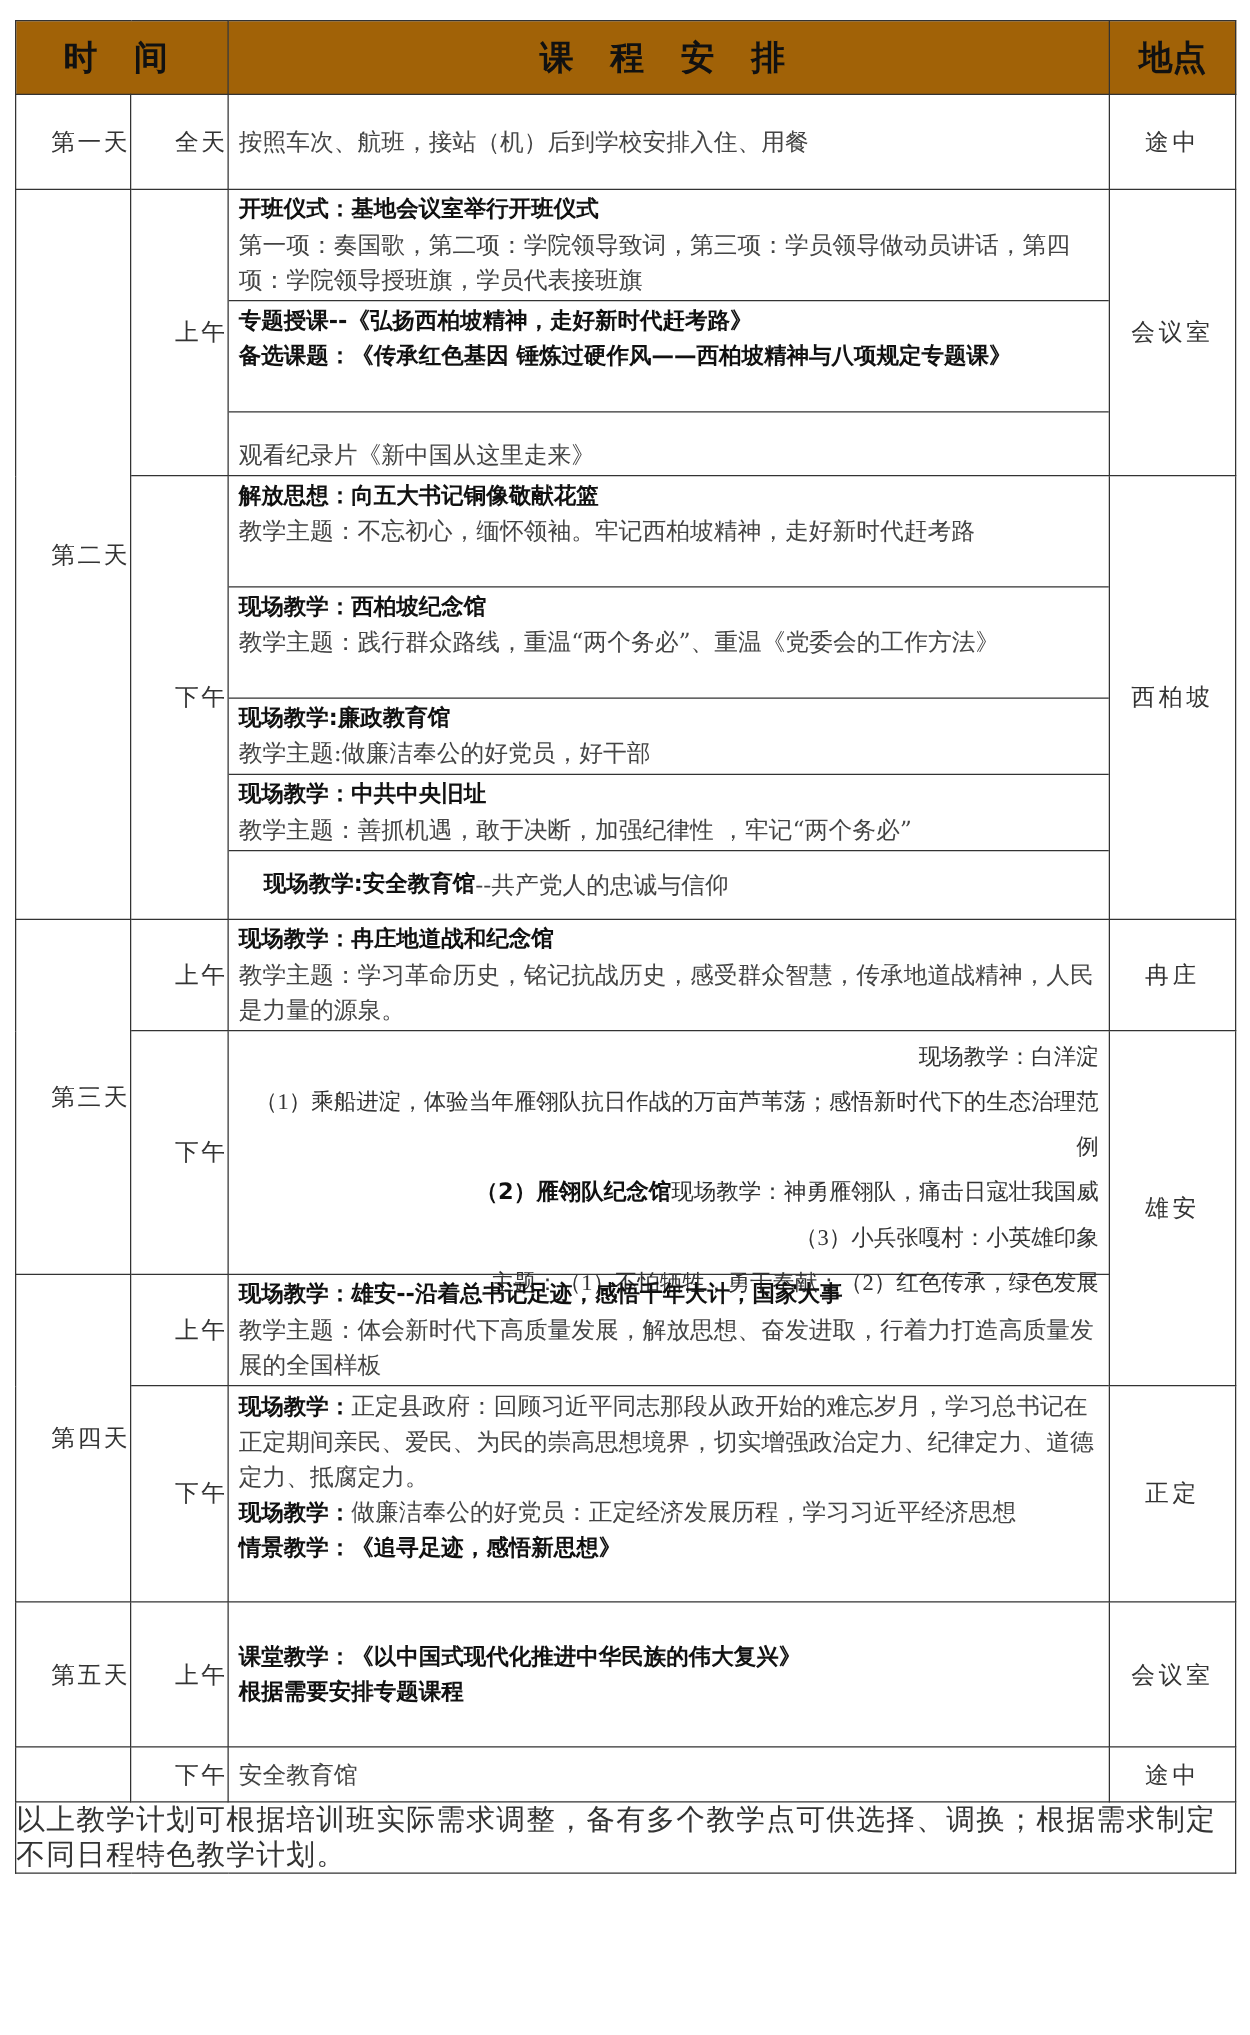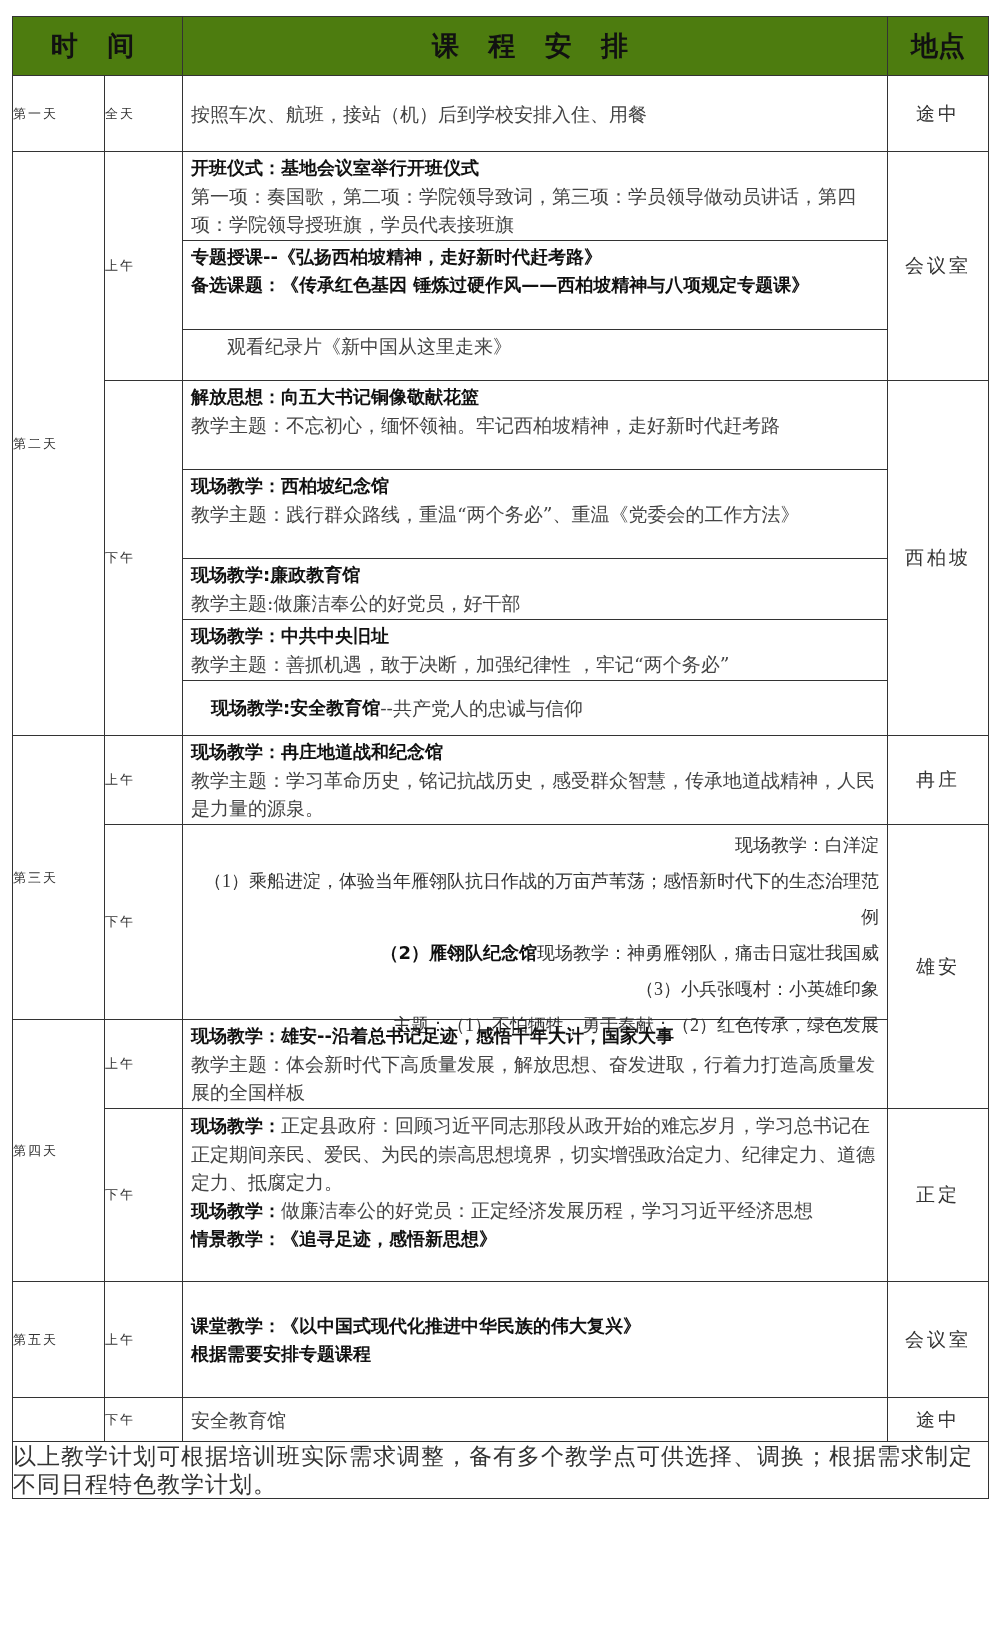--- a/index.html
+++ b/index.html
@@ -9,26 +9,26 @@
     border-collapse: collapse; table-layout: fixed;
   }
   table.sched td, table.sched th {
     border: 1.5px solid #333; padding: 0; vertical-align: middle;
   }
   col.c-day { width: 92px; }
   col.c-time { width: 78px; }
   col.c-content { width: 705px; }
   col.c-loc { width: 101px; }
   th.hdr {
-    background: #4d7c0f; height: 58px;
+    background: #a16207; height: 58px;
     font-family: "DejaVu Sans", "Liberation Sans", sans-serif; font-weight: bold;
     font-size: 27px; color: #111; letter-spacing: 10px; text-align: center;
   }
   th.hdr.loc { letter-spacing: 0; }
-  td.lbl { text-align: left; font-size: 13px; color: #333; letter-spacing: 2px; }
+  td.lbl { text-align: right; font-size: 19px; color: #333; letter-spacing: 2px; }
   td.loc { text-align: center; font-size: 19px; color: #333; letter-spacing: 3px; }
   td.content { padding: 0; }
   .blk { padding: 2px 8px 2px 8px; font-size: 19px; line-height: 28px; color: #444; border-bottom: 1.5px solid #333; }
   .blk:last-child { border-bottom: none; }
   .b { font-weight: bold; color: #111; font-family: "DejaVu Sans", "Liberation Sans", sans-serif; font-size: 18px; }
   .plain { font-family: "Liberation Serif", "DejaVu Serif", serif; font-size: 18px; color: #333; }
   .sp { line-height: 36px; }
   td.note { font-size: 23px; line-height: 28px; color: #333; padding: 4px 20px; letter-spacing: 1px; }
 </style>
 </head>
@@ -62,21 +62,21 @@
     <td class="lbl">上午</td>
     <td class="content">
       <div class="blk" style="height:84px">
         <div class="b">开班仪式：基地会议室举行开班仪式</div>
         <div>第一项：奏国歌，第二项：学院领导致词，第三项：学员领导做动员讲话，第四项：学院领导授班旗，学员代表接班旗</div>
       </div>
       <div class="blk" style="height:84px">
         <div class="b">专题授课--《弘扬西柏坡精神，走好新时代赶考路》</div>
         <div class="b">备选课题：《传承红色基因 锤炼过硬作风——西柏坡精神与八项规定专题课》</div>
       </div>
-      <div class="blk" style="height:46px;display:flex;margin-left:36px;">
+      <div class="blk" style="height:46px;display:flex;align-items:flex-end;">
         <div>观看纪录片《新中国从这里走来》</div>
       </div>
     </td>
     <td class="loc">会议室</td>
   </tr>
 
   <tr>
     <td class="lbl">下午</td>
     <td class="content">
       <div class="blk" style="height:84px">

